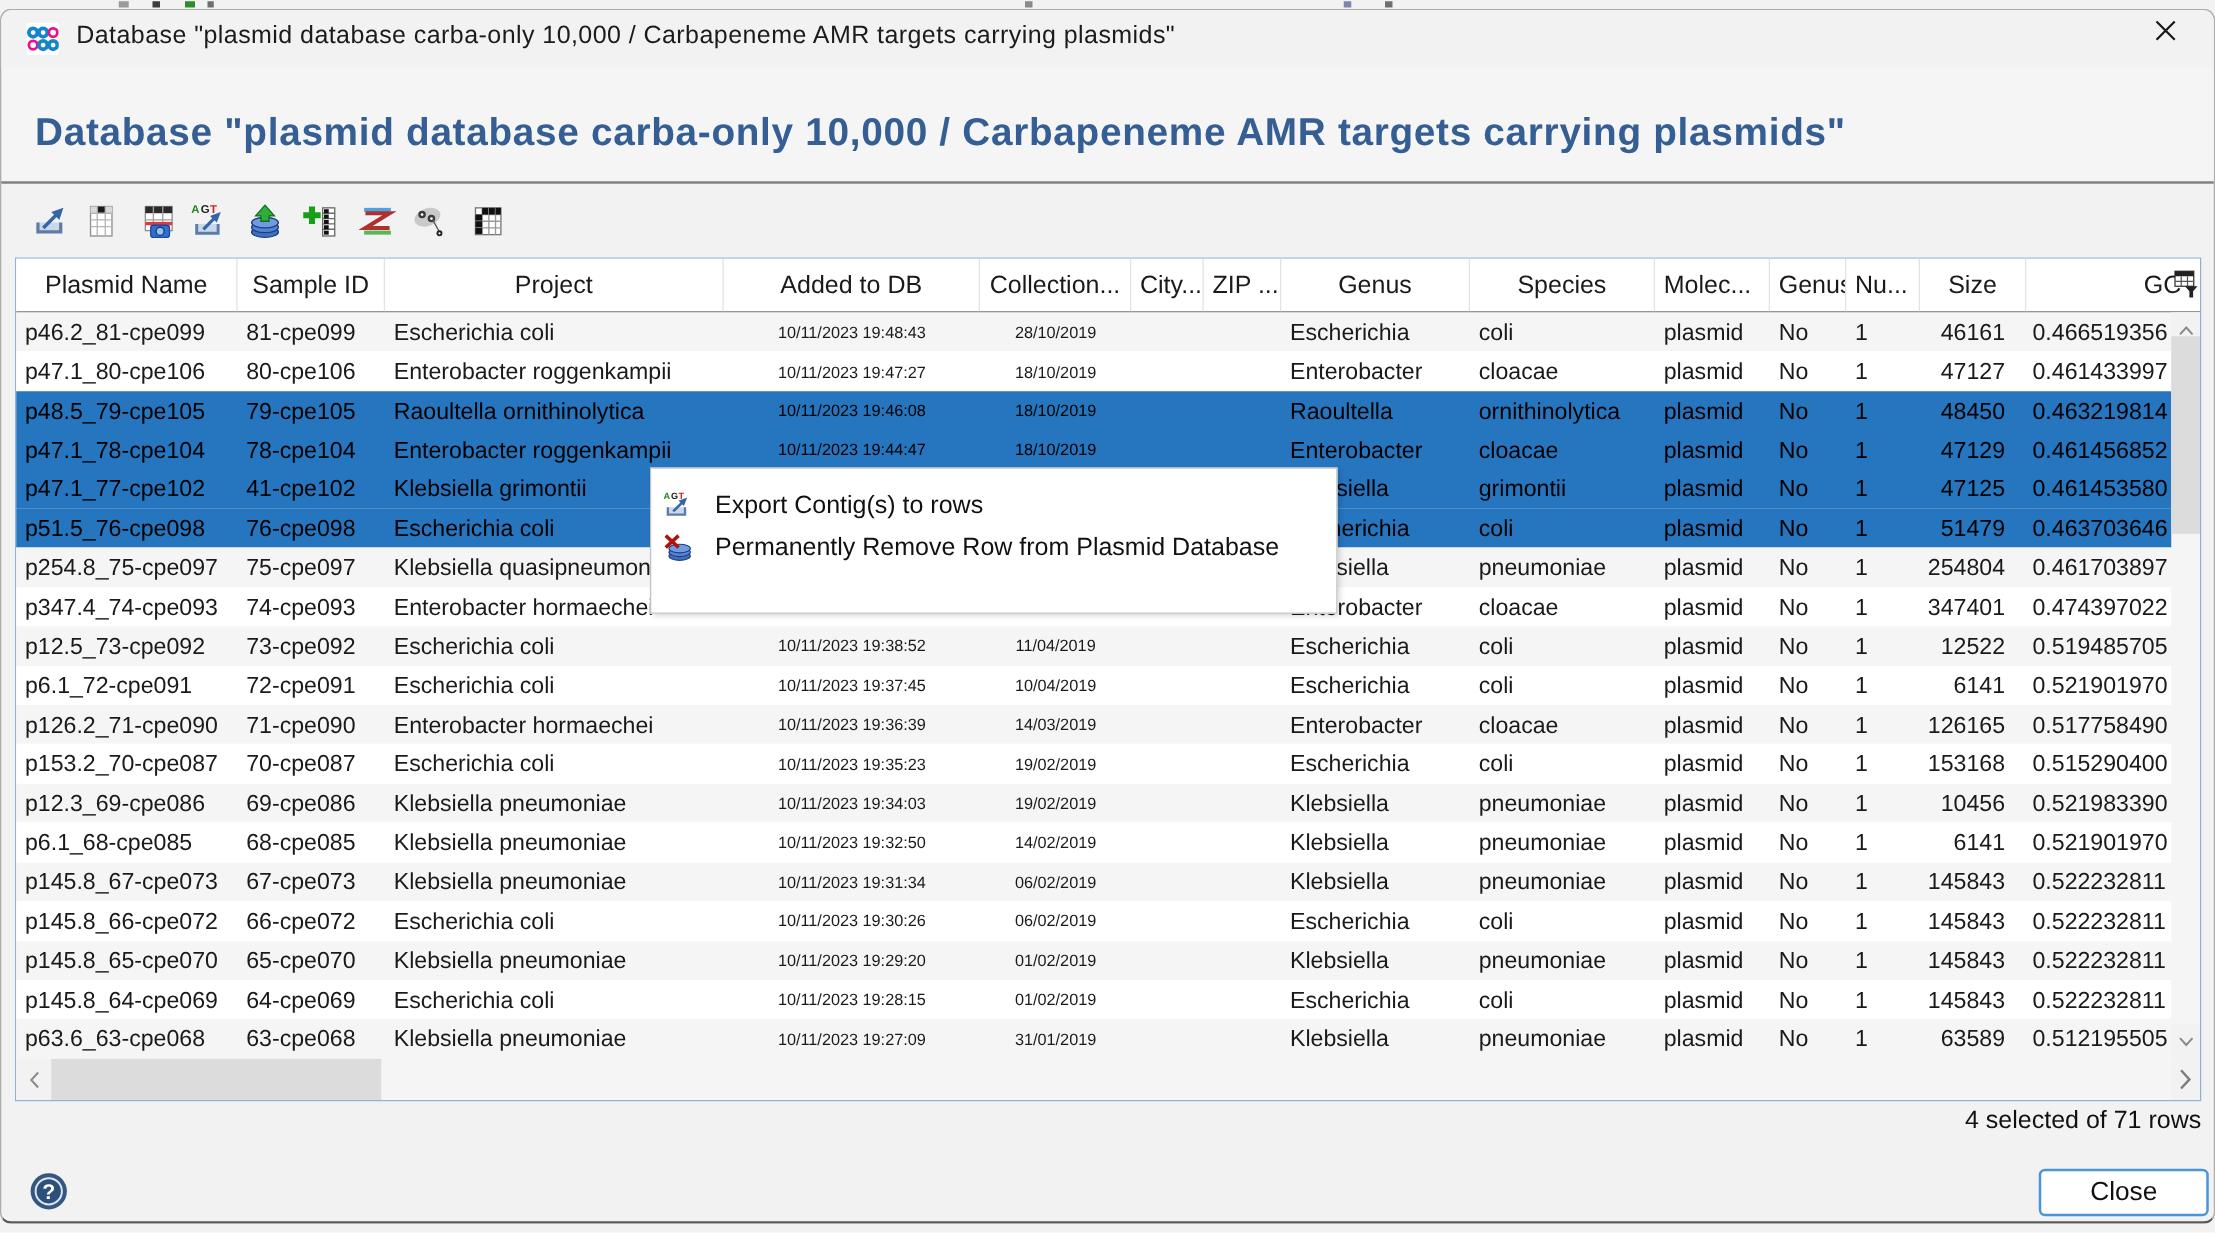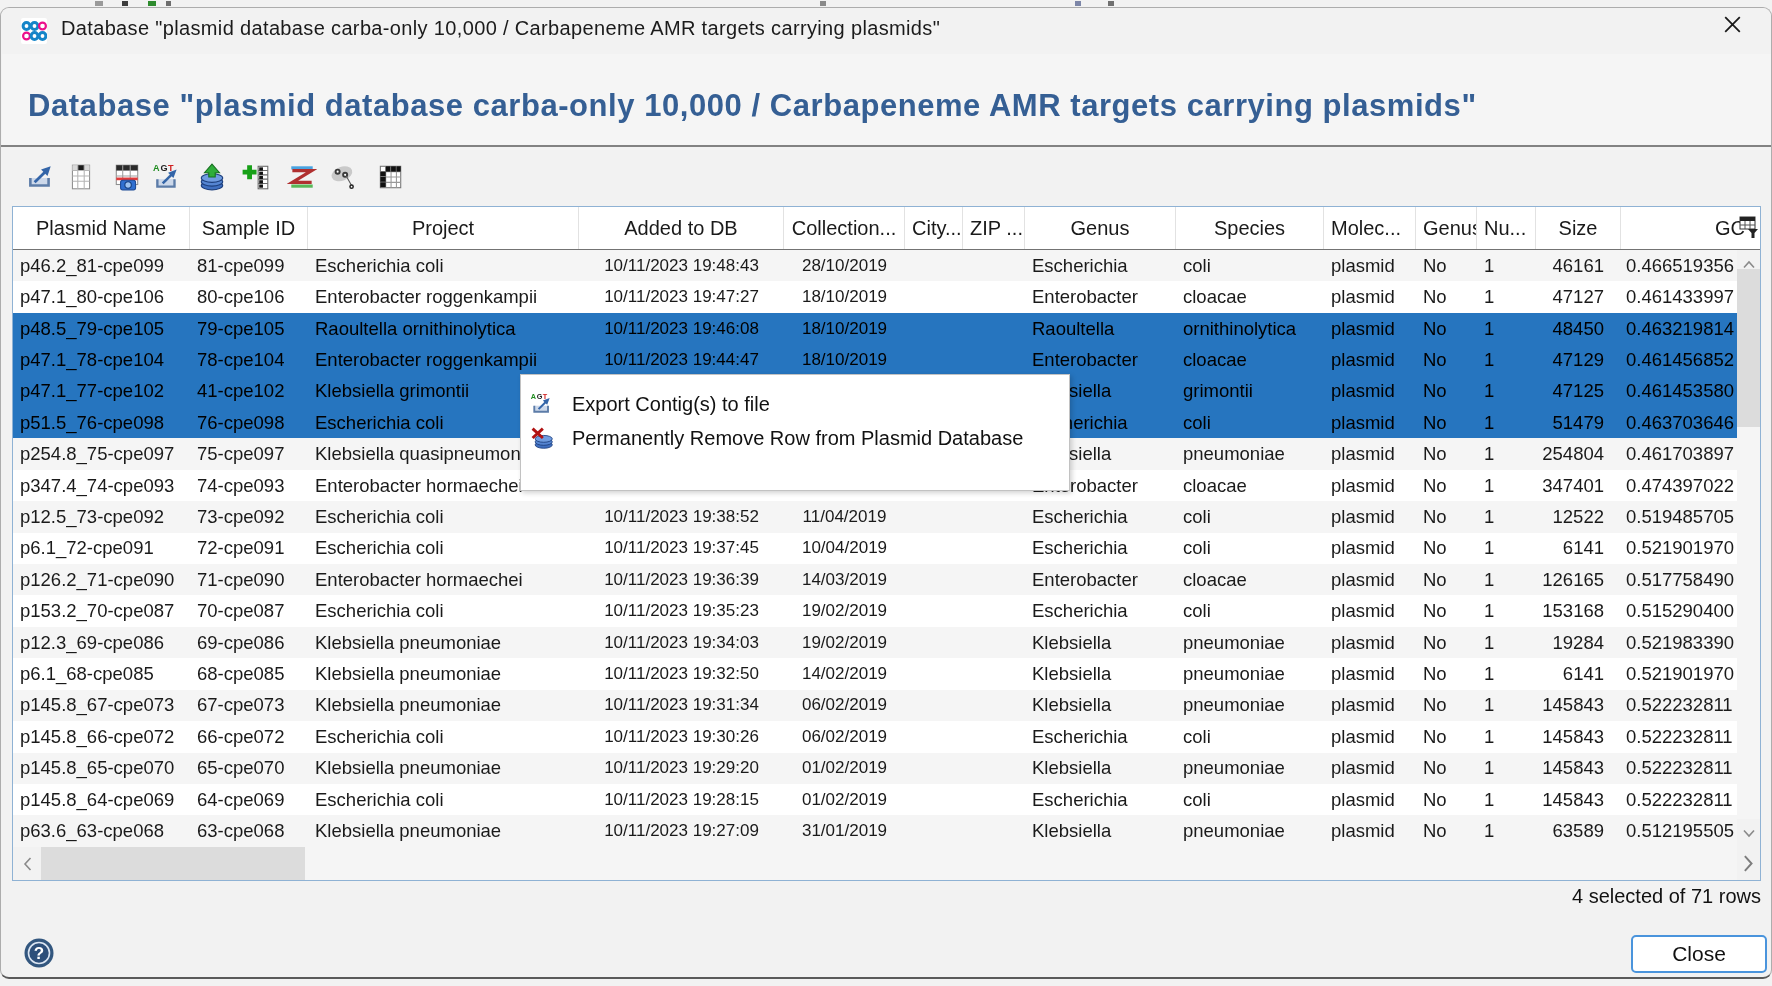--- a/index.html
+++ b/index.html
@@ -24,21 +24,21 @@
   .trow { position:relative; width:1747px; height:31.421px; }
   .trow.odd { background:#f5f5f5; }
   .trow.even { background:#ffffff; }
   .trow.sel { background:#2675bf; color:#fff; }
   .cell { position:absolute; top:0; height:100%; display:flex; align-items:center; font-size:18.5px; color:#1a1a1a; white-space:nowrap; overflow:hidden; }
   .trow.sel .cell { color:#000000; }
   .c0{left:0;width:177px;padding-left:7px;} .hcell.c0{padding-left:0;}
   .c1{left:177px;width:118px;padding-left:7px;} .hcell.c1{padding-left:0;}
   .c2{left:295px;width:271px;padding-left:7px;} .hcell.c2{padding-left:0;}
   .c3{left:566px;width:205px;justify-content:center;padding-left:0;}
-  .cell.c3,.cell.c4{font-size:17px;}
+  .cell.c3,.cell.c4{font-size:13px;}
   .c4{left:771px;width:121px;justify-content:center;}
   .c5{left:892px;width:58px;padding-left:7px;} .hcell.c5{justify-content:flex-start;}
   .c6{left:950px;width:62px;padding-left:7px;} .hcell.c6{justify-content:flex-start;}
   .c7{left:1012px;width:151px;padding-left:7px;} .hcell.c7{padding-left:0;justify-content:center;}
   .cell.c7{justify-content:flex-start;}
   .cell.c0,.cell.c1,.cell.c2{justify-content:flex-start;}
   .c8{left:1163px;width:148px;padding-left:7px;} .hcell.c8{padding-left:0;justify-content:center;}
   .cell.c8{justify-content:flex-start;}
   .c9{left:1311px;width:92px;padding-left:7px;} .hcell.c9{justify-content:flex-start;}
   .c10{left:1403px;width:61px;padding-left:7px;} .hcell.c10{justify-content:flex-start;}
@@ -383,21 +383,21 @@
           <div class="cell c2">Klebsiella pneumoniae</div>
           <div class="cell c3">10/11/2023 19:34:03</div>
           <div class="cell c4">19/02/2019</div>
           <div class="cell c5"></div>
           <div class="cell c6"></div>
           <div class="cell c7">Klebsiella</div>
           <div class="cell c8">pneumoniae</div>
           <div class="cell c9">plasmid</div>
           <div class="cell c10">No</div>
           <div class="cell c11">1</div>
-          <div class="cell c12">19284</div>
+          <div class="cell c12">10456</div>
           <div class="cell c13">0.521983390</div>
         </div>
         <div class="trow even">
           <div class="cell c0">p6.1_68-cpe085</div>
           <div class="cell c1">68-cpe085</div>
           <div class="cell c2">Klebsiella pneumoniae</div>
           <div class="cell c3">10/11/2023 19:32:50</div>
           <div class="cell c4">14/02/2019</div>
           <div class="cell c5"></div>
           <div class="cell c6"></div>
@@ -527,21 +527,21 @@
   <div class="menu">
     <div class="mitem">
       <svg class="micon" viewBox="0 0 28 28">
         <text x="1" y="8" font-size="8.5" font-weight="bold" fill="#1f8c1f" font-family="Liberation Sans">A</text>
         <text x="8" y="8" font-size="8.5" font-weight="bold" fill="#222" font-family="Liberation Sans">G</text>
         <text x="15" y="8" font-size="8.5" font-weight="bold" fill="#d02020" font-family="Liberation Sans">T</text>
         <path d="M5 16v7h16v-7" fill="#ccd8ea" stroke="#5c7ca8" stroke-width="2.2"></path>
         <line x1="10" y1="20" x2="19" y2="11" stroke="#3465a8" stroke-width="2.4"></line>
         <polygon points="23,7 15,10 20,15" fill="#3465a8"></polygon>
       </svg>
-      <div class="mlabel">Export Contig(s) to file</div>
+      <div class="mlabel">Export Contig(s) to rows</div>
     </div>
     <div class="mitem">
       <svg class="micon" viewBox="0 0 28 28">
         <ellipse cx="16" cy="22" rx="10" ry="4" fill="#3f6fc0" stroke="#1d3f7d"></ellipse>
         <ellipse cx="16" cy="18.5" rx="10" ry="4" fill="#5585d2" stroke="#1d3f7d"></ellipse>
         <ellipse cx="16" cy="15" rx="10" ry="4" fill="#6f9ce0" stroke="#1d3f7d"></ellipse>
         <path d="M3 3l12 11M15 3L3 14" stroke="#b01212" stroke-width="3.4" fill="none"></path>
       </svg>
       <div class="mlabel">Permanently Remove Row from Plasmid Database</div>
     </div>

